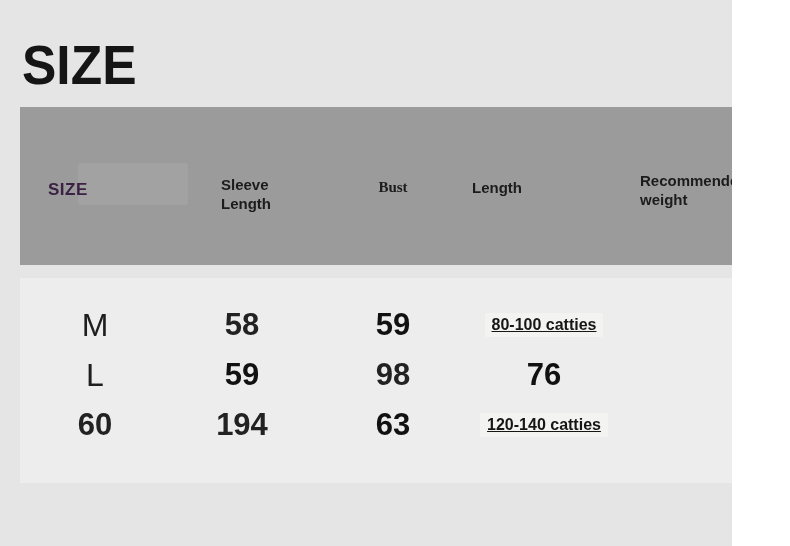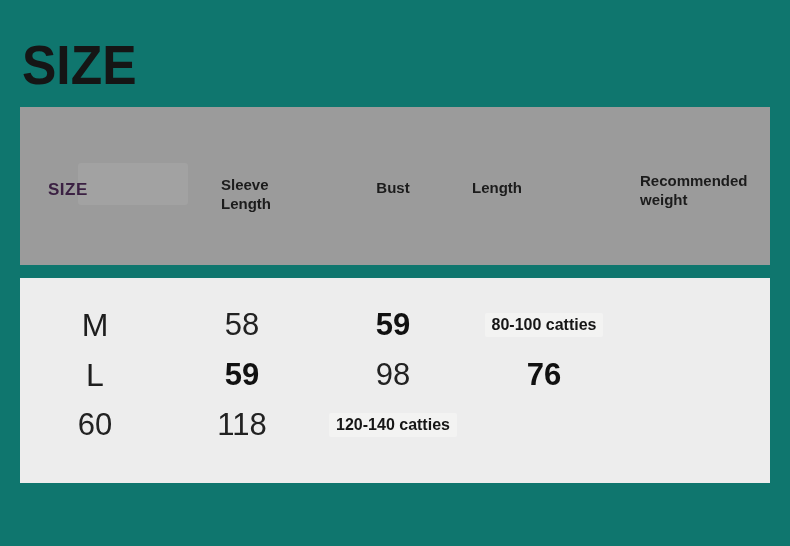--- a/index.html
+++ b/index.html
@@ -1,22 +1,22 @@
 <!DOCTYPE html>
 <html><head>
 <meta charset="utf-8">
 <style>
   * { margin:0; padding:0; box-sizing:border-box; }
   html,body { background:#ffffff; }
   body { font-family:"Liberation Sans", sans-serif; }
 
   .canvas {
     position:relative;
-    width:790px; height:546px;
-    background:#0f766e;
+    width:732px; height:546px;
+    background:#e5e5e5;
     overflow:hidden;
   }
 
   
   .page-title {
     position:absolute;
     left:22px; top:36px;
     font-size:56px; line-height:58px;
     font-weight:800;
     color:#151515;
@@ -50,21 +50,21 @@
     padding-top:64px;
   }
   .hcell {
     font-size:15px; line-height:19px;
     font-weight:700;
     color:#1c1c1c;
   }
   .h-size   { padding-left:28px; margin-top:9px; color:#3b2143; font-size:17px; letter-spacing:.5px; }
   .h-sleeve { padding-left:51px; margin-top:4px; }
   .h-sleeve .wrap { display:block; width:62px; }
-  .h-bust   { text-align:center; margin-top:7px; }
+  .h-bust   { text-align:center; margin-top:7px;font-family:Liberation Serif, serif; }
   .h-length { text-align:left; margin-top:7px; }
   .h-rec    { padding-left:24px; margin-top:0; }
   .h-rec .wrap { display:block; width:120px; }
 
   
   .body-band {
     position:absolute;
     left:20px; top:278px;
     width:750px; height:205px;
     background:#ededed;
@@ -72,28 +72,29 @@
   .body-grid {
     position:absolute; inset:0;
     padding-top:22px;
   }
   .body-row { height:50px; align-items:center; }
   .cell {
     text-align:center;
     color:#222222;
   }
   .c1 { font-size:32px; font-weight:400; color:#1e1e1e; }
-  .c2, .c3 { font-size:31px; font-weight:400; }
+  .c2, .c3 { font-size:31px; font-weight:700; }
   .c4 { font-size:31px; font-weight:700; color:#111111; }
   .c5 { font-size:16px; font-weight:700; color:#161616; }
   .c5 .patch {
     display:inline-block;
     background:#f3f3f2;
     border-radius:2px;
     padding:3px 7px;
+    text-decoration:underline;
   }
   .body-row.r2 .c2 { font-weight:700; color:#111111; }
 </style>
 </head>
 <body>
 
 <div class="canvas">
 
   <div class="page-title">SIZE</div>
 
@@ -126,21 +127,22 @@
 
       <div class="grid body-row r2">
         <div class="cell c1">L</div>
         <div class="cell c2">59</div>
         <div class="cell c3">98</div>
         <div class="cell c4">76</div>
       </div>
 
       <div class="grid body-row r3">
         <div class="cell c2">60</div>
-        <div class="cell c3">118</div>
+        <div class="cell c3">194</div>
+        <div class="cell c4">63</div>
         <div class="cell c5">
           <span class="patch">120-140 catties</span>
         </div>
       </div>
 
     </div>
   </div>
 
 </div>
 

